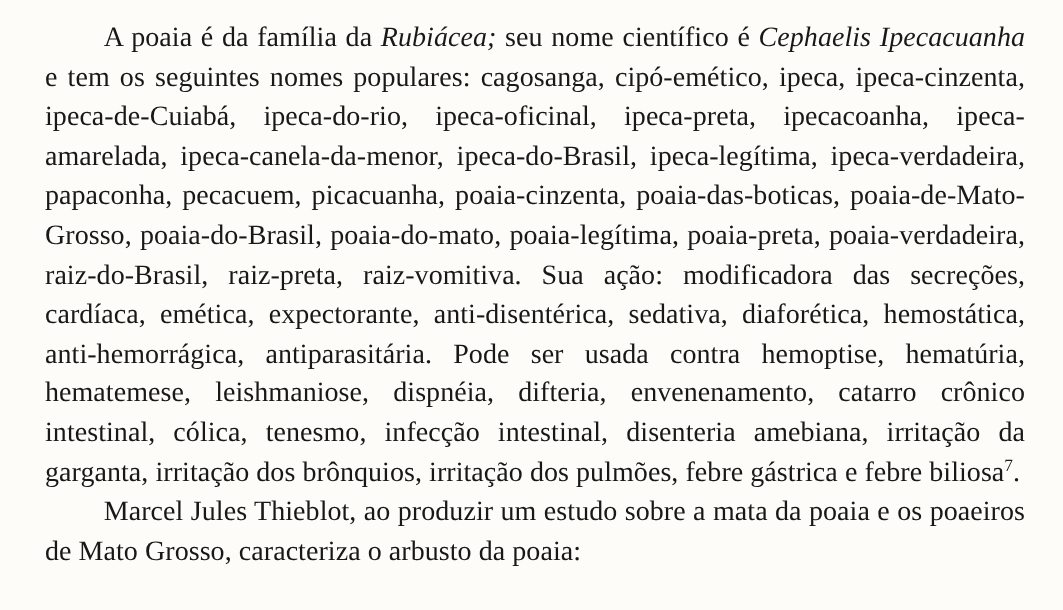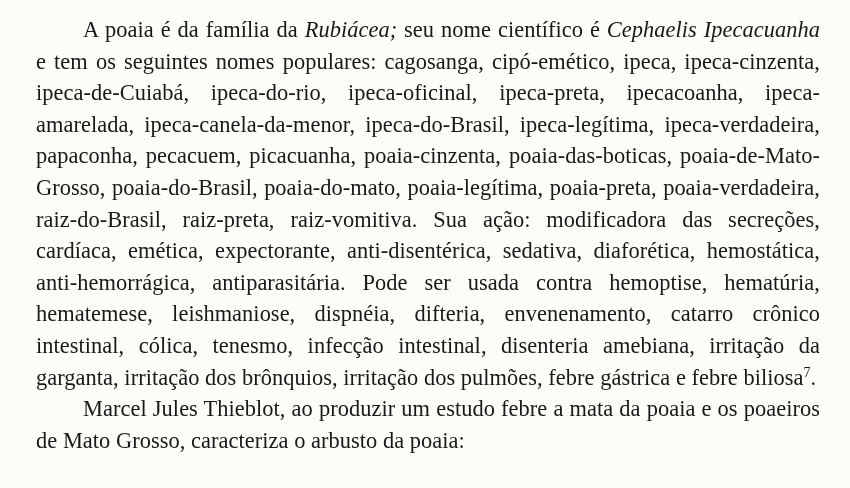--- a/index.html
+++ b/index.html
@@ -44,15 +44,15 @@
     vertical-align: super;
     line-height: 0;
   }
 </style>
 </head>
 <body>
 
 <div class="page">
   <div class="body-text">
     <p class="para" id="p1"><span>A poaia é da família da </span><span class="it">Rubiácea;</span><span> seu nome científico é </span><span class="it">Cephaelis Ipecacuanha</span><span> e tem os seguintes nomes populares: cagosanga, cipó-emético, ipeca, ipeca-cinzenta, ipeca-de-Cuiabá, ipeca-do-rio, ipeca-oficinal, ipeca-preta, ipecacoanha, ipeca-amarelada, ipeca-canela-da-menor, ipeca-do-Brasil, ipeca-legítima, ipeca-verdadeira, papaconha, pecacuem, picacuanha, poaia-cinzenta, poaia-das-boticas, poaia-de-Mato-Grosso, poaia-do-Brasil, poaia-do-mato, poaia-legítima, poaia-preta, poaia-verdadeira, raiz-do-Brasil, raiz-preta, raiz-vomitiva. Sua ação: modificadora das secreções, cardíaca, emética, expectorante, anti-disentérica, sedativa, diaforética, hemostática, anti-hemorrágica, antiparasitária. Pode ser usada contra hemoptise, hematúria, hematemese, leishmaniose, dispnéia, difteria, envenenamento, catarro crônico intestinal, cólica, tenesmo, infecção intestinal, disenteria amebiana, irritação da garganta, irritação dos brônquios, irritação dos pulmões, febre gástrica e febre biliosa</span><sup class="fn">7</sup><span>.</span></p>
-    <p class="para" id="p2"><span>Marcel Jules Thieblot, ao produzir um estudo febre a mata da poaia e os poaeiros de Mato Grosso, caracteriza o arbusto da poaia:</span></p>
+    <p class="para" id="p2"><span>Marcel Jules Thieblot, ao produzir um estudo sobre a mata da poaia e os poaeiros de Mato Grosso, caracteriza o arbusto da poaia:</span></p>
   </div>
 </div>
 
 </body></html>

